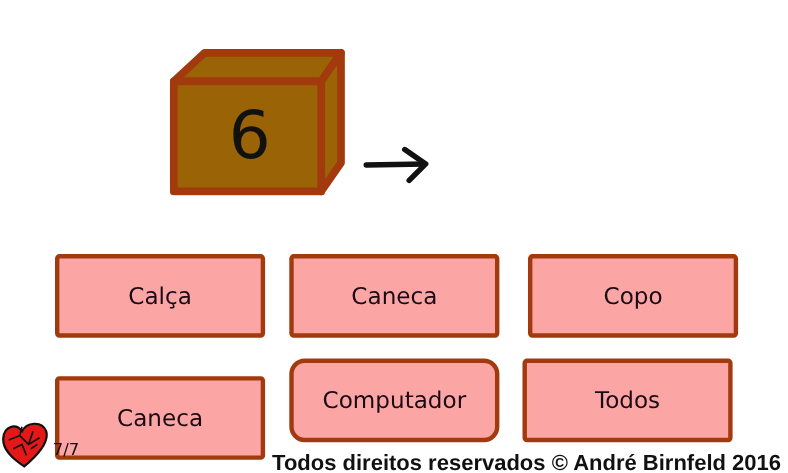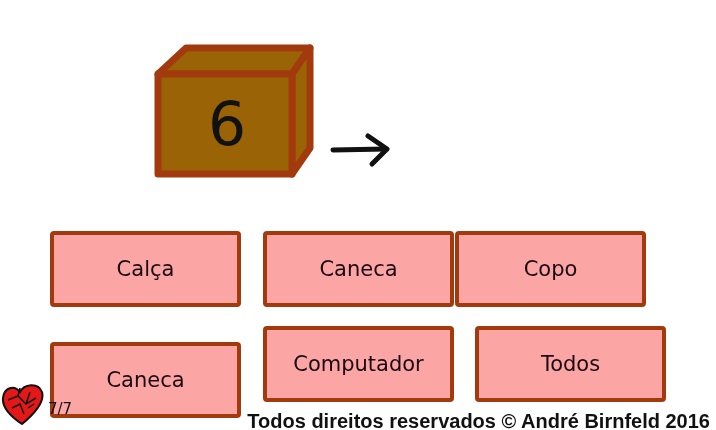--- a/index.html
+++ b/index.html
@@ -36,23 +36,23 @@
 <svg class="arrow" width="62" height="36" viewBox="0 0 62 36">
   <path d="M3 18 L56 17" stroke="#111" stroke-width="5" stroke-linecap="round" fill="none"></path>
   <path d="M38 4 L57 17 L42 32" stroke="#111" stroke-width="5" stroke-linecap="round" stroke-linejoin="round" fill="none"></path>
 </svg>
 
 <div class="question">
 </div>
 
 <div class="opt" style="left:50px;top:205px;">Calça</div>
 <div class="opt" style="left:263px;top:205px;">Caneca</div>
-<div class="opt" style="left:455px;top:205px;text-align:center;">Copo</div>
+<div class="opt" style="left:480px;top:205px;text-align:center;">Copo</div>
 <div class="opt" style="left:50px;top:316px;">Caneca</div>
-<div class="opt" style="left:263px;top:300px;">Computador</div>
+<div class="opt" style="left:263px;top:300px;border-radius:14px;">Computador</div>
 <div class="opt" style="left:475px;top:300px;">Todos</div>
 
 <svg class="lives" width="46" height="48" viewBox="0 0 46 48">
   <path d="M22 44 C10 36 2 28 3 18 C4 8 14 4 20 12 C24 4 38 2 42 12 C45 22 34 34 22 44 Z" fill="#e41818" stroke="#111" stroke-width="2"></path>
   <path d="M8 20 L18 16 L26 24 L36 18 M12 28 L20 24 L24 34 M28 28 L34 24 M18 16 L20 8 M26 24 L30 12" stroke="#111" stroke-width="1.5" fill="none"></path>
 </svg>
 <div class="lives-text">7/7</div>
 
 <div class="footer">Todos direitos reservados © André Birnfeld 2016</div>
 

